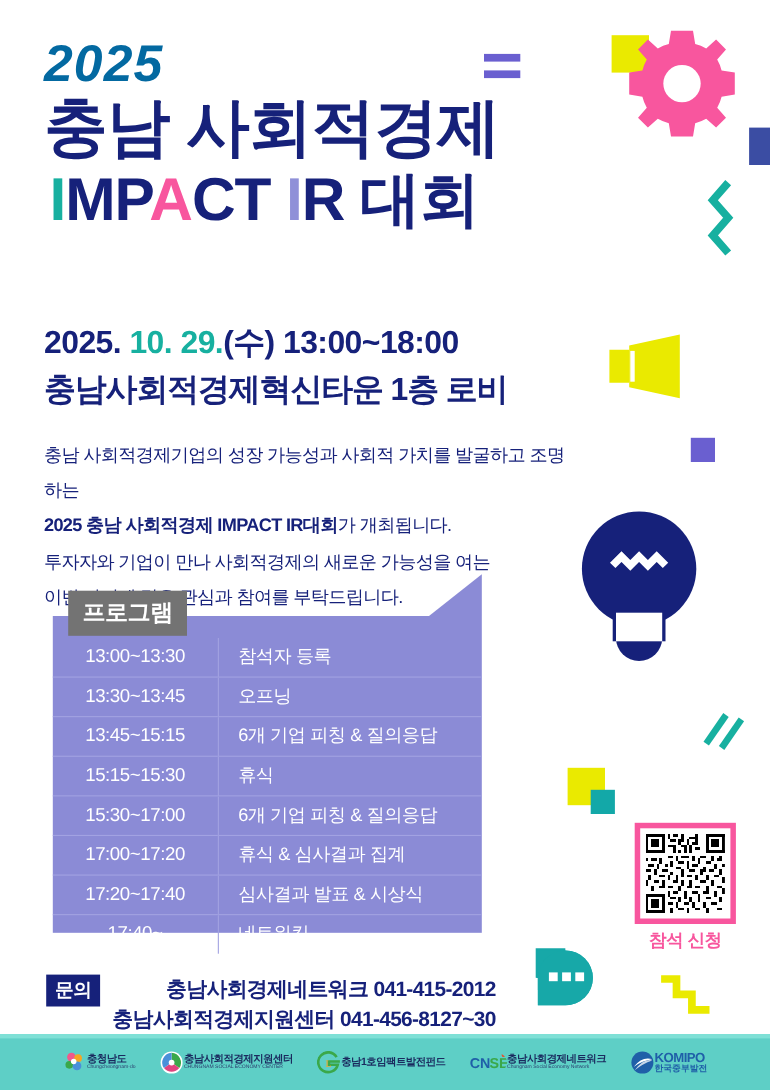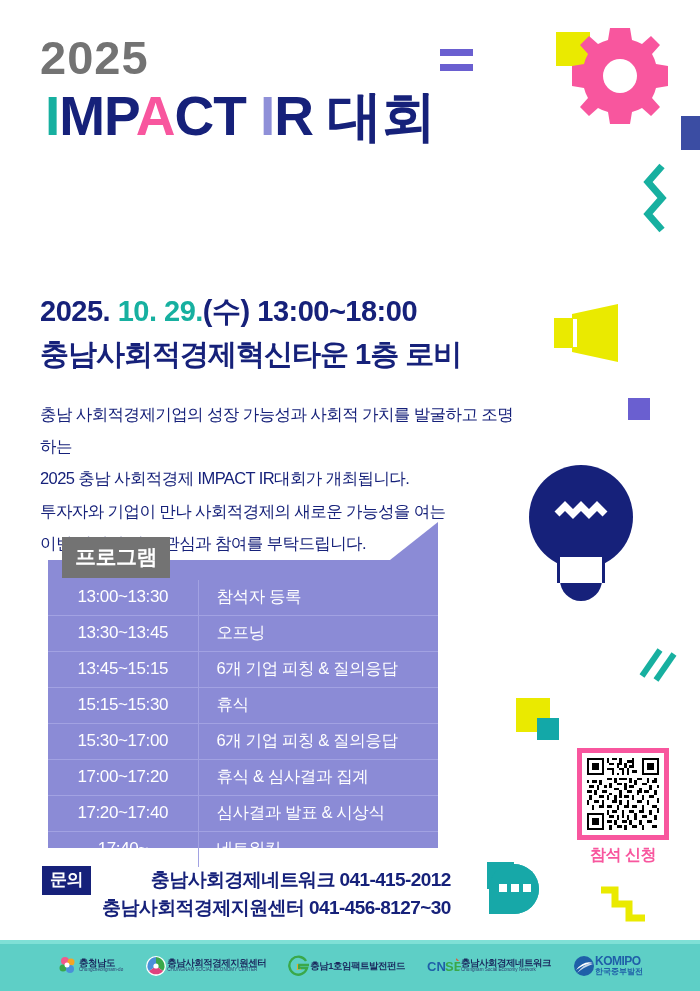--- a/index.html
+++ b/index.html
@@ -50,23 +50,24 @@
   .teal-sq-2 { left: 537px; top: 718px; width: 22px; height: 22px; background: #13a8a8; }
 
   .speech-bubble { left: 487px; top: 862px; }
 
   .yellow-stairs { left: 597px; top: 882px; }
 
   
   .headline { position: absolute; left: 40px; top: 34px; width: 540px; }
 
   .year {
-    font-size: 47px; font-weight: 700; color: #737373;
+    font-size: 47px; font-weight: 700; color: #0369a1;
     letter-spacing: 1px; line-height: 1; margin: 0 0 4px 0;
     font-family: "Liberation Sans", sans-serif;
+    font-style: italic;
   }
   .title-kr {
     font-size: 58px; font-weight: 700; color: #16217a;
     line-height: 1.06; margin: 0 0 2px 0; letter-spacing: -1px;
   }
   .title-en {
     font-size: 55px; font-weight: 700; line-height: 1.1;
     margin: 5px; letter-spacing: -1px; white-space: nowrap;
     font-family: "Liberation Sans", sans-serif;
   }
@@ -87,21 +88,21 @@
     font-size: 29px; font-weight: 700; color: #16217a;
     letter-spacing: -1px; white-space: nowrap;
   }
 
   
   .intro {
     position: absolute; left: 40px; top: 398px; width: 480px;
     font-size: 16.5px; color: #16217a; line-height: 1.95;
     letter-spacing: -0.6px; font-weight: 500;
   }
-  .intro .b { font-weight: 400; }
+  .intro .b { font-weight: 700; }
 
   
   .program-panel {
     position: absolute; left: 48px; top: 560px;
     width: 390px; height: 288px;
     background: #8b8bd6;
   }
   .program-tail {
     position: absolute; left: 390px; top: 522px;
     width: 0; height: 0;
@@ -141,21 +142,21 @@
     width: 92px; height: 92px; background: #ffffff;
     border: 5px solid #f8569e; padding: 5px;
   }
   .qr-label {
     margin-top: 5px; text-align: center;
     color: #f8569e; font-size: 16px; font-weight: 700;
     letter-spacing: -0.5px;
   }
 
   
-  .contact { position: absolute; left: 42px; top: 866px; }
+  .contact { position: absolute; left: 42px; top: 886px; }
   .contact-row { display: flex; align-items: flex-start; }
   .contact-badge {
     background: #16217a; color: #ffffff;
     font-size: 17px; font-weight: 700;
     padding: 3px 8px 4px 8px; margin-right: 11px;
     letter-spacing: -0.5px; line-height: 1.3;
   }
   .contact-lines { }
   .contact-line {
     font-size: 19px; font-weight: 700; color: #16217a;
@@ -247,20 +248,21 @@
     <rect x="24" y="22" width="8" height="8" fill="#ffffff"></rect>
     <rect x="36" y="22" width="8" height="8" fill="#ffffff"></rect>
   </svg>
 
   <svg class="deco yellow-stairs" width="56" height="48" viewBox="0 0 56 48">
     <polyline points="4,8 18,8 18,22 32,22 32,36 48,36" fill="none" stroke="#eaea00" stroke-width="7"></polyline>
   </svg>
 
   <div class="headline">
     <div class="year">2025</div>
+    <div class="title-kr">충남 사회적경제</div>
     <div class="title-en"><span class="c-teal">I</span><span class="c-navy">MP</span><span class="c-pink">A</span><span class="c-navy">CT</span> <span class="c-peri">I</span><span class="c-navy">R</span> <span class="c-navy">대회</span></div>
   </div>
 
   <div class="datebar"><span>2025.</span> <span class="hl">10.</span> <span class="hl">29.</span><span>(수)</span> <span>13:00~18:00</span></div>
 
   <div class="venue">충남사회적경제혁신타운 1층 로비</div>
 
   <div class="intro">
     <div>충남 사회적경제기업의 성장 가능성과 사회적 가치를 발굴하고 조명하는</div>
     <div><span class="b">2025 충남 사회적경제 IMPACT IR대회</span><span>가 개최됩니다.</span></div>

